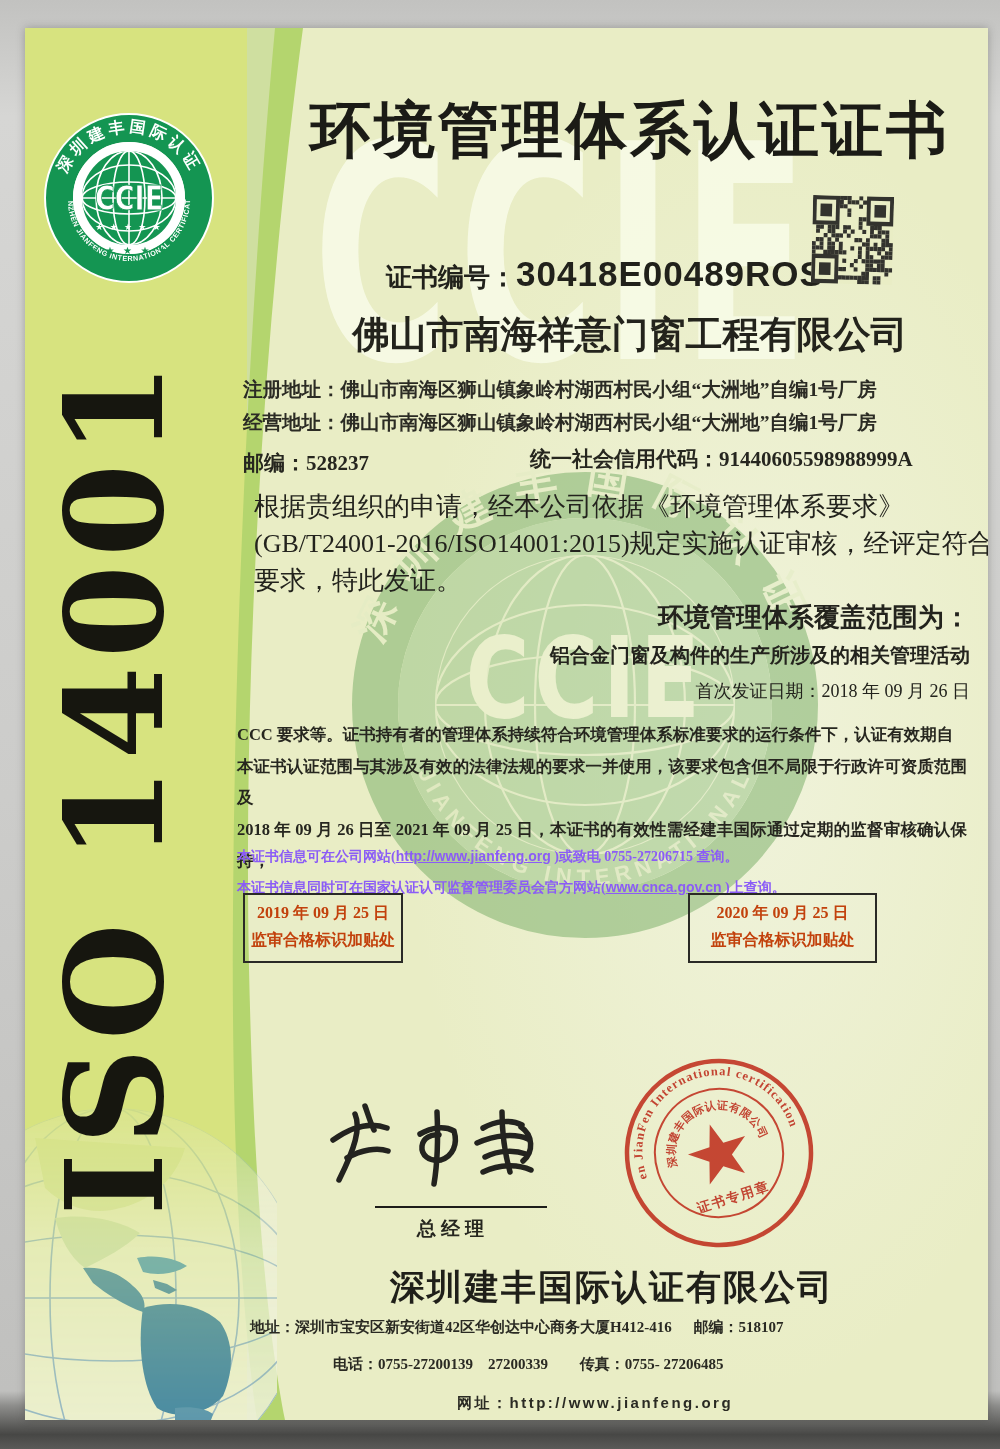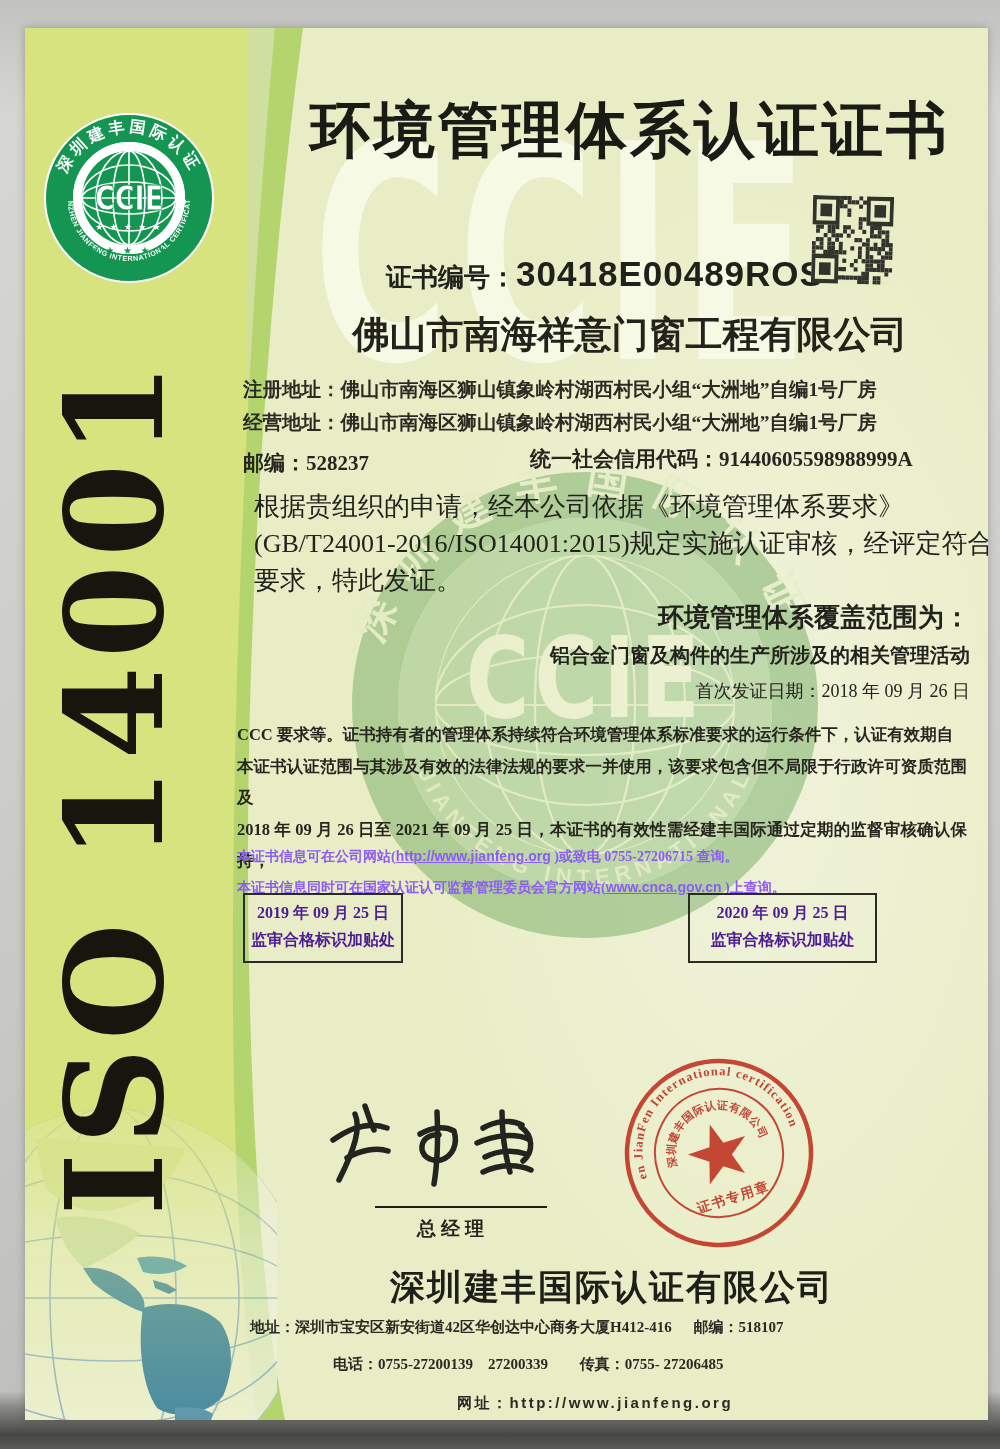--- a/index.html
+++ b/index.html
@@ -24,21 +24,21 @@
   .decl{left:229px;width:748px;font-size:26px;line-height:37px;font-weight:500;color:#23231d;}
   .center-col{left:205px;width:740px;text-align:right;color:#23231d;}
   .scope-h{font-size:26px;font-weight:800;}
   .scope-t{font-size:20px;font-weight:600;}
   .first-issue{font-size:18px;font-weight:400;}
   .terms{left:212px;width:730px;font-size:16.5px;line-height:31.5px;font-weight:600;
          text-align:justify;color:#26261f;}
   .infoline{left:212px;font-size:14px;font-weight:700;color:#8b5cf6;}
   .infoline .url{font-family:"Liberation Sans","DejaVu Sans",sans-serif;text-decoration:underline;}
   .sticker{border:2px solid #2a2a26;height:62px;text-align:center;font-size:16px;font-weight:700;
-           line-height:27px;padding-top:4px;color:#4c1d95;background:rgba(255,255,255,.04);}
+           line-height:27px;padding-top:4px;color:#c2410c;background:rgba(255,255,255,.04);}
   .sig-underline{left:350px;top:1178px;width:172px;border-bottom:2px solid #1d1d1a;}
   .sig-title{left:392px;top:1188px;font-size:19px;font-weight:600;letter-spacing:5px;color:#26261f;}
   .issuer-name{left:217px;top:1236px;width:740px;text-align:center;font-size:35px;font-weight:900;
                letter-spacing:2px;color:#1f1f19;}
   .footer-line{font-size:15px;font-weight:700;color:#2a2a23;}
   .iso-vert{left:-385px;top:677px;width:950px;height:160px;line-height:160px;text-align:center;
             transform:rotate(-90deg);font-family:"DejaVu Serif","Liberation Serif",serif;
             font-weight:bold;font-size:134px;letter-spacing:8px;color:#16160f;}
   svg{display:block;}
 </style>

